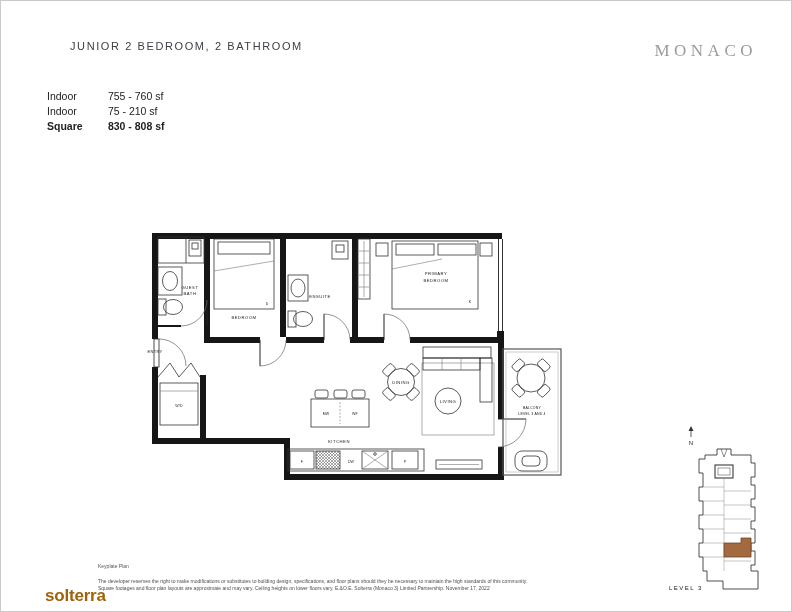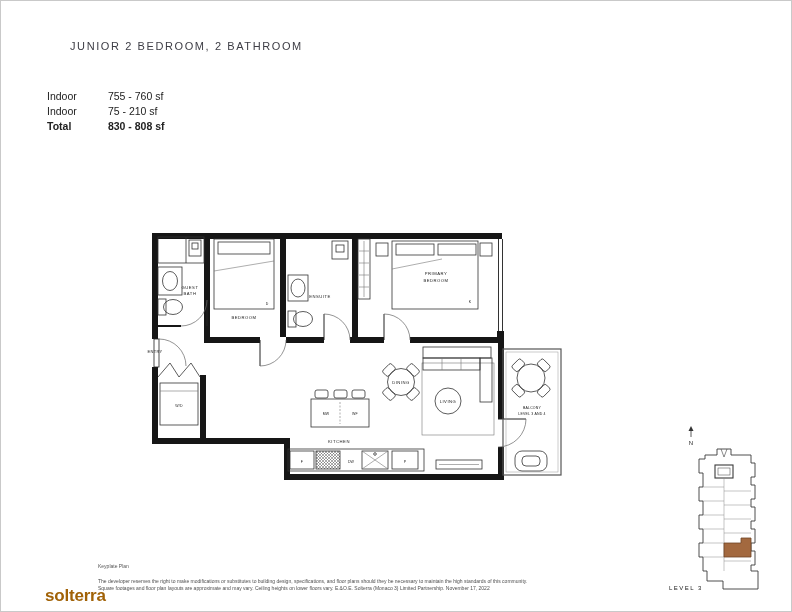--- a/index.html
+++ b/index.html
@@ -32,32 +32,33 @@
   .leaf{stroke:#222;stroke-width:1;}
   .rm{font-size:4.2px;letter-spacing:.5px;text-anchor:middle;}
   .tiny{font-size:3.5px;letter-spacing:.2px;text-anchor:middle;}
 </style>
 </head>
 <body>
 
 <div class="page">
 
   <div class="subtitle">JUNIOR 2 BEDROOM, 2 BATHROOM</div>
+  <div class="brand">MONACO</div>
 
   <div class="stats">
     <div class="stat-row">
       <span class="stat-label">Indoor</span>
       <span class="stat-value">755 - 760 sf</span>
     </div>
     <div class="stat-row">
       <span class="stat-label">Indoor</span>
       <span class="stat-value">75 - 210 sf</span>
     </div>
     <div class="stat-row total">
-      <span class="stat-label">Total</span>
+      <span class="stat-label">Square</span>
       <span class="stat-value">830 - 808 sf</span>
     </div>
   </div>
 
   <svg class="plan-svg" width="425" height="258" viewBox="0 0 425 258">
     <defs>
       <pattern id="hatch" width="3" height="3" patternUnits="userSpaceOnUse">
         <path d="M0 0L3 3M3 0L0 3" stroke="#555" stroke-width="0.5"></path>
       </pattern>
     </defs>

